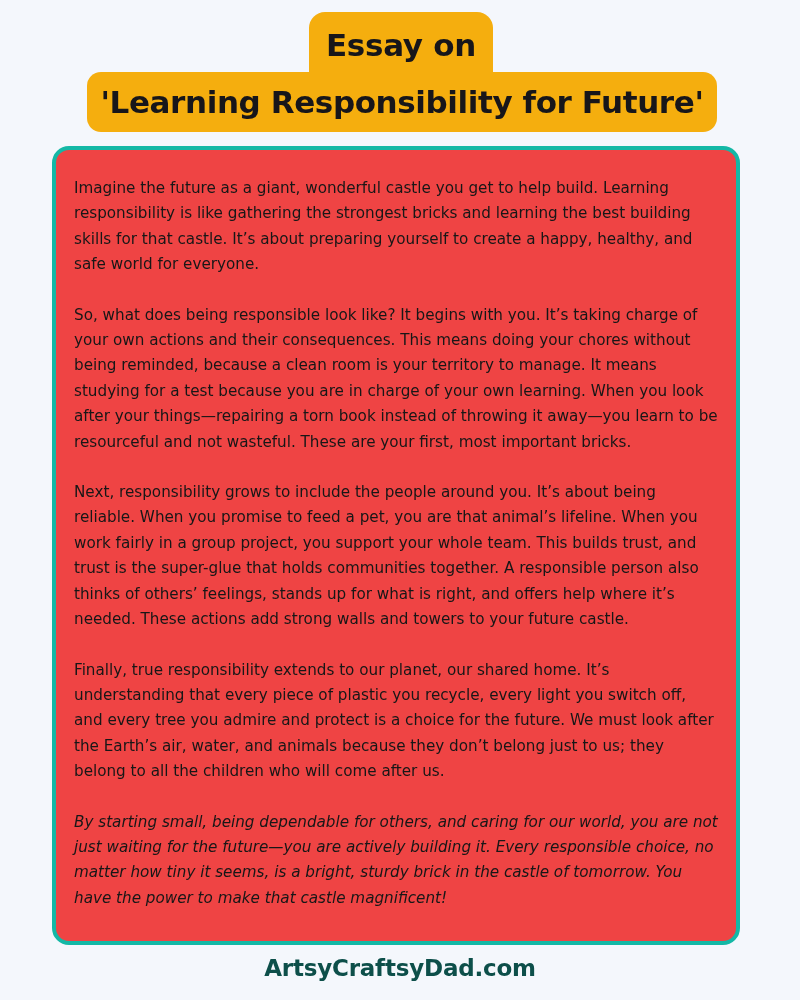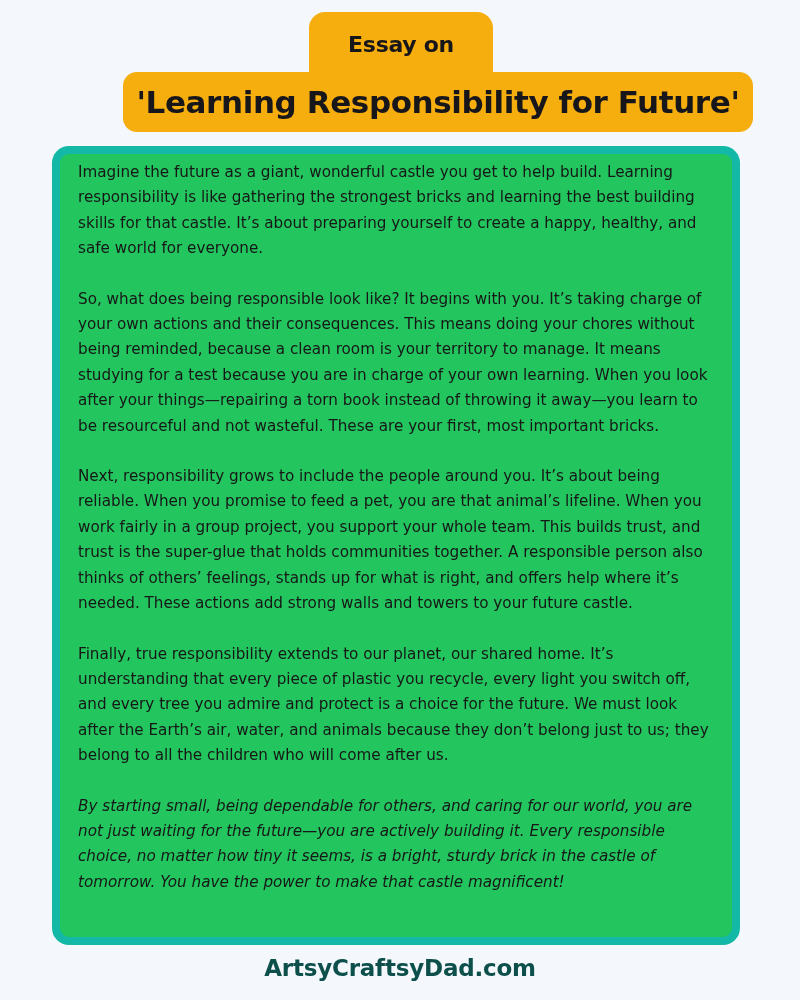--- a/index.html
+++ b/index.html
@@ -40,65 +40,64 @@
     background: #f5ae0e;
     border-radius: 16px 16px 0 0;
     display: flex;
     align-items: center;
     justify-content: center;
     box-sizing: border-box;
   }
 
   .banner-top-text {
     font-family: "DejaVu Sans", sans-serif;
-    font-size: 22px;
+    font-size: 31px;
     font-weight: 700;
     color: #17161a;
     letter-spacing: -0.3px;
     line-height: 1;
     white-space: nowrap;
   }
 
   .banner-bottom {
     position: absolute;
     left: 87px;
     top: 72px;
     width: 630px;
     height: 60px;
     background: #f5ae0e;
     border-radius: 14px;
     display: flex;
     align-items: center;
     justify-content: center;
     box-sizing: border-box;
-    margin-left: 36px;
   }
 
   .banner-bottom-text {
     font-family: "DejaVu Sans", sans-serif;
     font-size: 31px;
     font-weight: 700;
     color: #17161a;
     letter-spacing: -0.4px;
     line-height: 1;
     white-space: nowrap;
   }
 
   
   .essay-card {
     position: absolute;
     left: 52px;
     top: 146px;
     width: 688px;
     height: 799px;
-    background: #22c55e;
-    border: 8px solid #14b8a6;
+    background: #ef4444;
+    border: 4px solid #14b8a6;
     border-radius: 17px;
     box-sizing: border-box;
-    padding: 6px 18px 10px 18px;
+    padding: 26px 18px 10px 18px;
     overflow: hidden;
   }
 
   .essay-body {
     color: #171717;
     font-family: "DejaVu Sans", sans-serif;
     font-size: 15.2px;
     line-height: 25.4px;
   }
 

